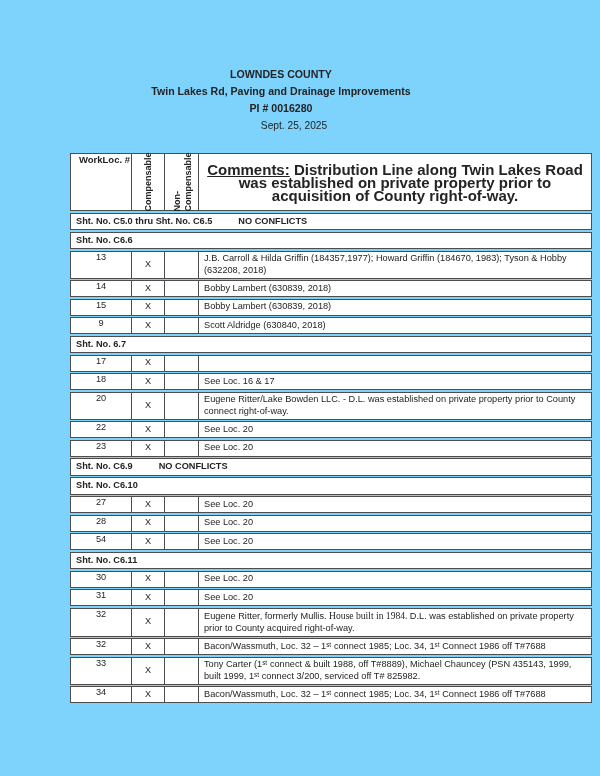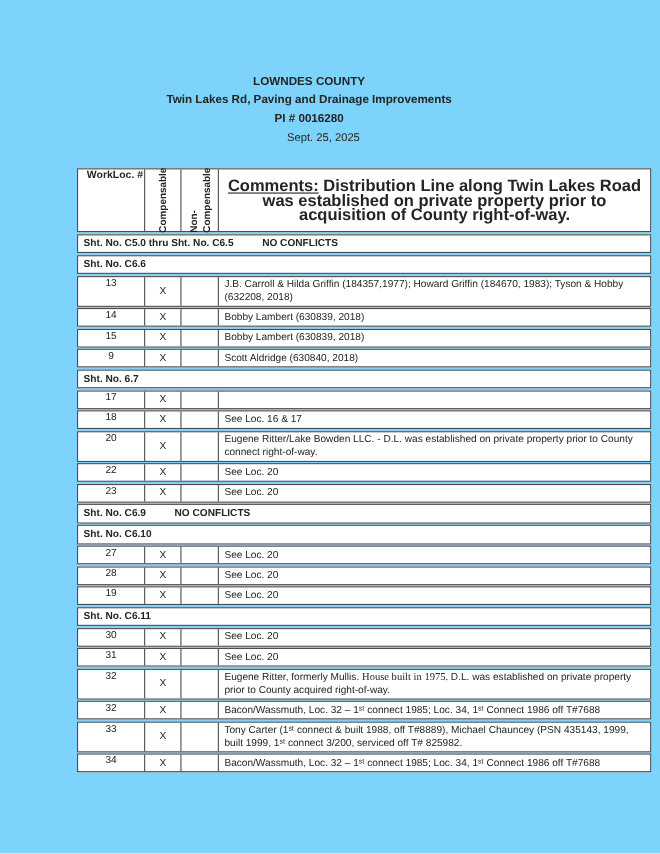--- a/index.html
+++ b/index.html
@@ -304,21 +304,21 @@
           <span>X</span>
         </div>
       <div class="c c3">
           <span></span>
         </div>
       <div class="c c4"><span>See Loc. 20</span></div>
     </div>
 
     <div class="trow">
       <div class="c c1">
-          <span>19</span>
+          <span>54</span>
         </div>
       <div class="c c2">
           <span>X</span>
         </div>
       <div class="c c3">
           <span></span>
         </div>
       <div class="c c4"><span>See Loc. 20</span></div>
     </div>
 
@@ -355,21 +355,21 @@
     <div class="trow">
       <div class="c c1">
           <span>32</span>
         </div>
       <div class="c c2">
           <span>X</span>
         </div>
       <div class="c c3">
           <span></span>
         </div>
-      <div class="c c4"><span>Eugene Ritter, formerly Mullis. </span><span class="serif">House built in 1975. </span><span>D.L. was established on private property prior to County acquired right-of-way.</span></div>
+      <div class="c c4"><span>Eugene Ritter, formerly Mullis. </span><span class="serif">House built in 1984. </span><span>D.L. was established on private property prior to County acquired right-of-way.</span></div>
     </div>
 
     <div class="trow">
       <div class="c c1">
           <span>32</span>
         </div>
       <div class="c c2">
           <span>X</span>
         </div>
       <div class="c c3">

